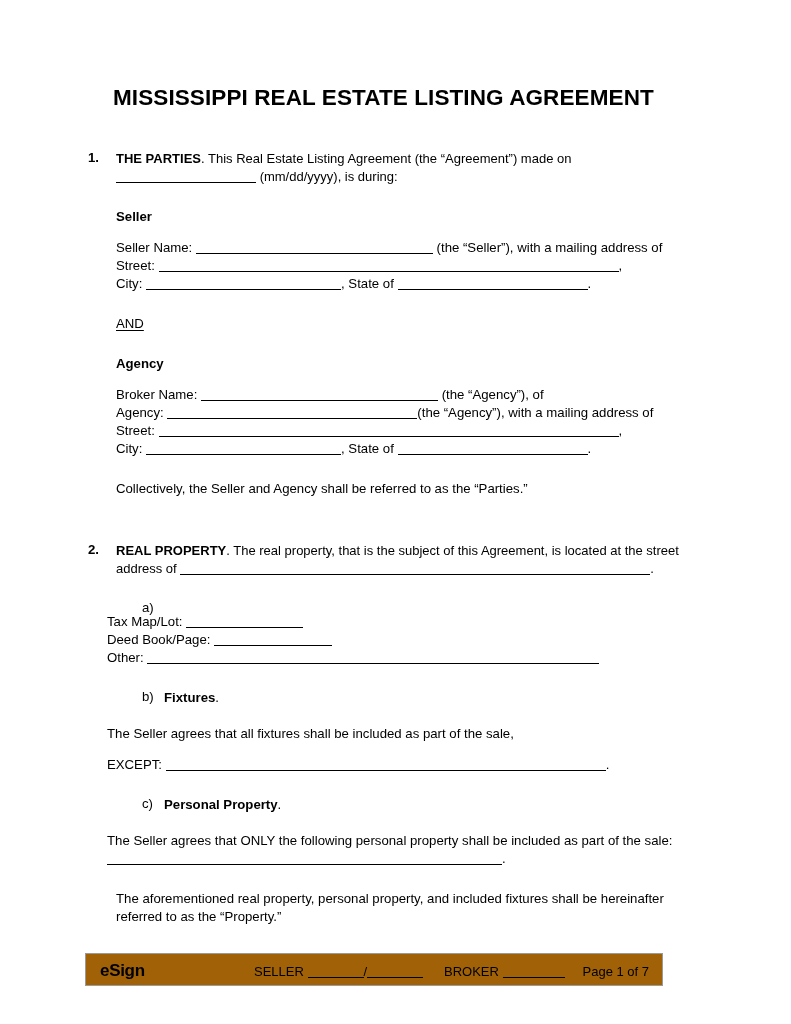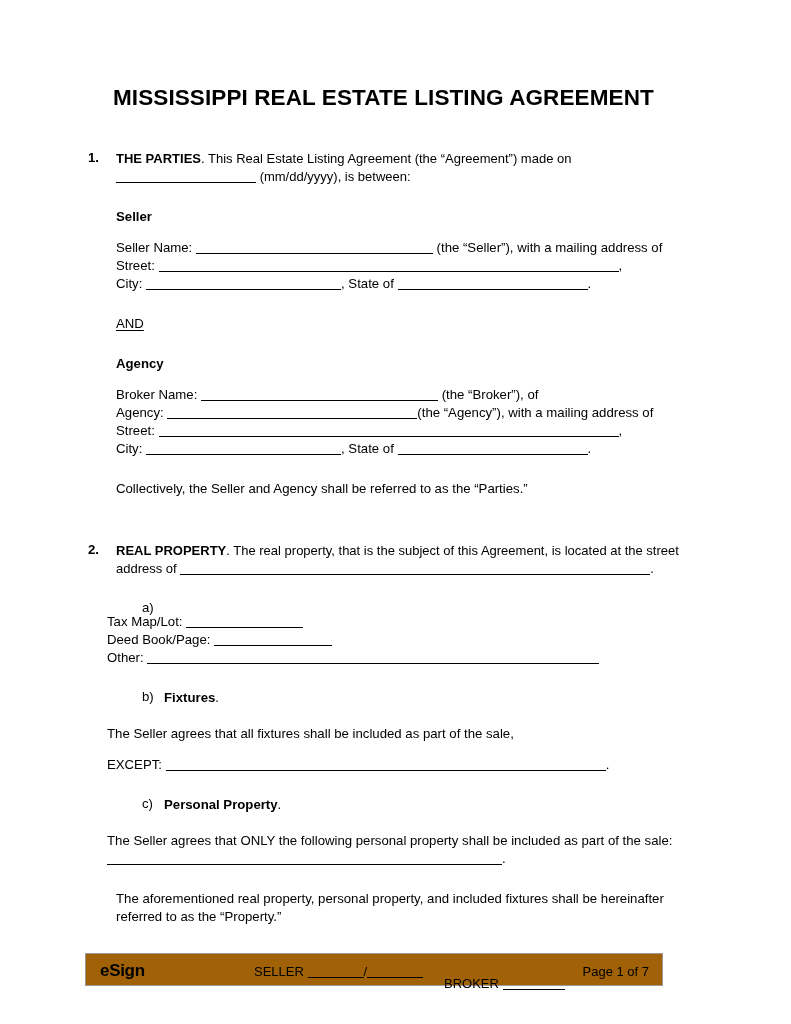--- a/index.html
+++ b/index.html
@@ -155,21 +155,20 @@
     top: 10px;
     font-size: 13px;
     white-space: nowrap;
   }
   .footer-broker {
     position: absolute;
     left: 358px;
     top: 10px;
     font-size: 13px;
     white-space: nowrap;
-    margin-top: 12px;
   }
   .footer-page {
     position: absolute;
     right: 13px;
     top: 10px;
     font-size: 13px;
     white-space: nowrap;
   }
   .frule {
     display: inline-block;
@@ -188,21 +187,21 @@
 
   <div class="doc-title">MISSISSIPPI REAL ESTATE LISTING AGREEMENT</div>
 
   <div class="content">
 
     <div class="clause">
       <div class="clause-num">1.</div>
       <div class="clause-body">
         <span class="b">THE PARTIES</span><span>. This Real Estate Listing Agreement (the “Agreement”) made on</span><br>
         <span class="rule r-date"></span>
-        <span>(mm/dd/yyyy), is between:</span>
+        <span>(mm/dd/yyyy), is during:</span>
       </div>
     </div>
 
     <div class="gap-lg"></div>
 
     <div class="indent-body">
       <span class="b">Seller</span>
     </div>
 
     <div class="gap-sm"></div>
@@ -228,21 +227,21 @@
 
     <div class="indent-body">
       <span class="b">Agency</span>
     </div>
 
     <div class="gap-sm"></div>
 
     <div class="indent-body">
       <span>Broker Name:</span>
       <span class="rule r-name"></span>
-      <span>(the “Broker”), of</span><br>
+      <span>(the “Agency”), of</span><br>
       <span>Agency:</span>
       <span class="rule r-agency"></span><span>(the “Agency”), with a mailing address of</span><br>
       <span>Street:</span>
       <span class="rule r-street"></span><span>,</span><br>
       <span>City:</span>
       <span class="rule r-city"></span><span>, State of</span>
       <span class="rule r-state"></span><span>.</span>
     </div>
 
     <div class="gap-lg"></div>

